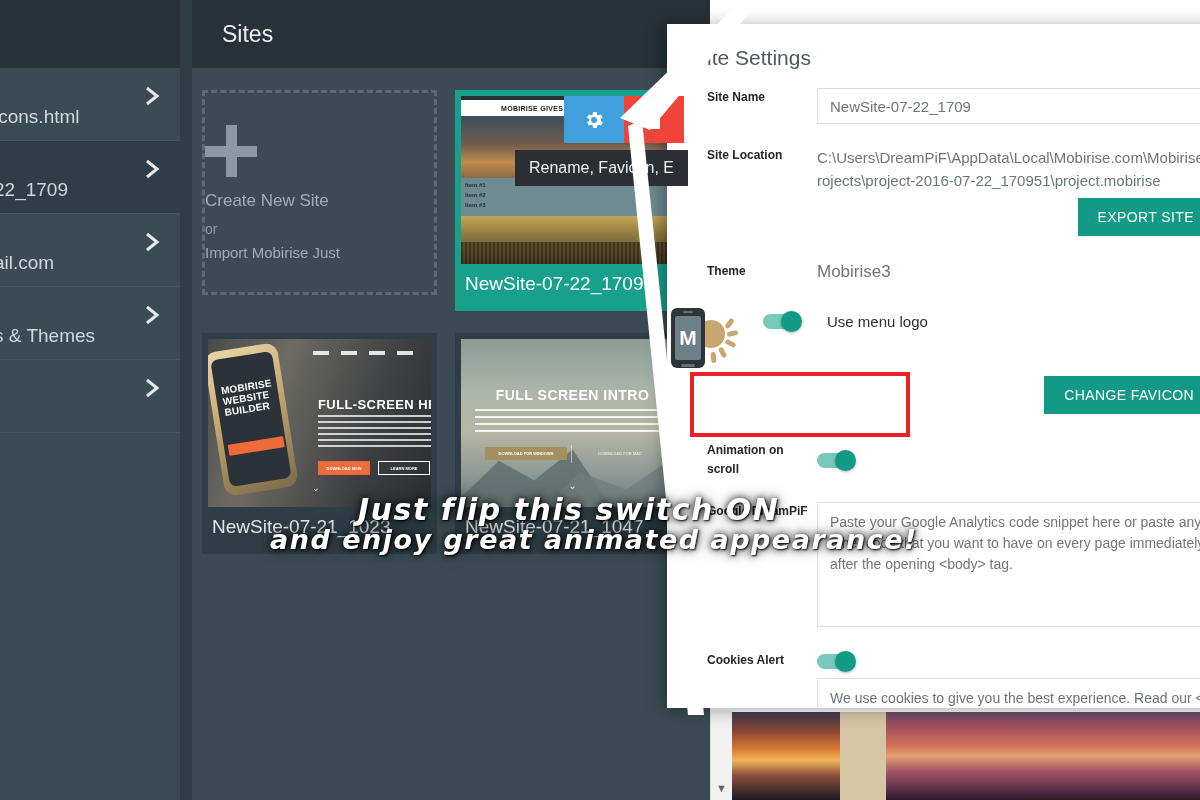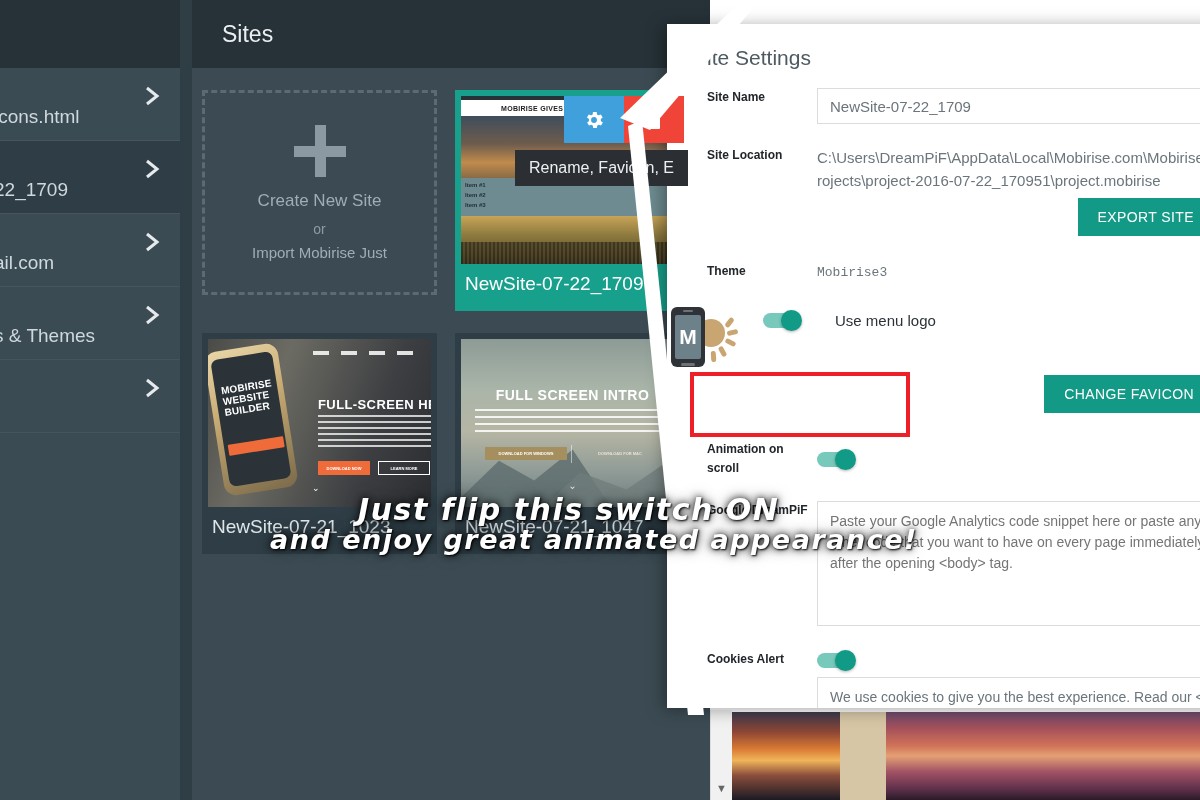--- a/index.html
+++ b/index.html
@@ -60,21 +60,21 @@
     padding: 22px 0 0 10px;
     display: flex; flex-wrap: wrap;
     gap: 18px;
   }
   .card { width: 235px; }
 
   .create-card {
     width: 235px; height: 205px;
     border: 3px dashed #5a6b74;
     display: flex; flex-direction: column;
-    align-items: center; justify-content: center;
+    justify-content: center;
     color: #97a6ad;
   }
   .plus {
     width: 52px; height: 52px; position: relative; margin-bottom: 14px;
   }
   .plus:before, .plus:after {
     content: ''; position: absolute; background: #8b9aa2;
   }
   .plus:before { left: 21px; top: 0; width: 11px; height: 52px; }
   .plus:after  { top: 21px; left: 0; height: 11px; width: 52px; }
@@ -280,33 +280,33 @@
   .txtinput{
     width:430px; height:36px; border:1px solid #dcdcdc; background:#fff;
     font-size:15px; color:#6b757c; padding:7px 12px; font-family:"Liberation Sans",sans-serif;
   }
   .pathtxt{ font-size:15px; color:#6b757c; line-height:23px; width:420px; }
   .btn-teal{
     background:#139a86; color:#fff; border:none;
     font-size:14px; letter-spacing:.4px; padding:11px 20px;
     font-family:"Liberation Sans",sans-serif; cursor:pointer;
   }
-  .plaintxt{ font-size:13px; color:#6b757c;font-family:Liberation Mono, monospace; }
+  .plaintxt{ font-size:17px; color:#6b757c; }
 
   
   .toggle{ position:relative; width:44px; height:18px; }
   .toggle .track{
     position:absolute; left:0; top:2px; width:36px; height:15px; border-radius:9px;
     background:#76c9bb;
   }
   .toggle .knob{
     position:absolute; left:18px; top:-1px; width:21px; height:21px; border-radius:50%;
     background:#119a86; box-shadow:0 1px 3px rgba(0,0,0,.3);
   }
-  .toglabel{ font-size:15px; color:#2b3238; margin-left:28px; }
+  .toglabel{ font-size:15px; color:#2b3238; margin-left:20px; }
 
   
   .favicon-art{ position:relative; width:66px; height:62px; }
   .fav-phone{
     position:absolute; left:4px; top:0; width:34px; height:60px; border-radius:6px;
     background:#2f3337;
   }
   .fav-screen{
     position:absolute; left:8px; top:8px; width:26px; height:44px; border-radius:2px;
     background:#6c8189;

